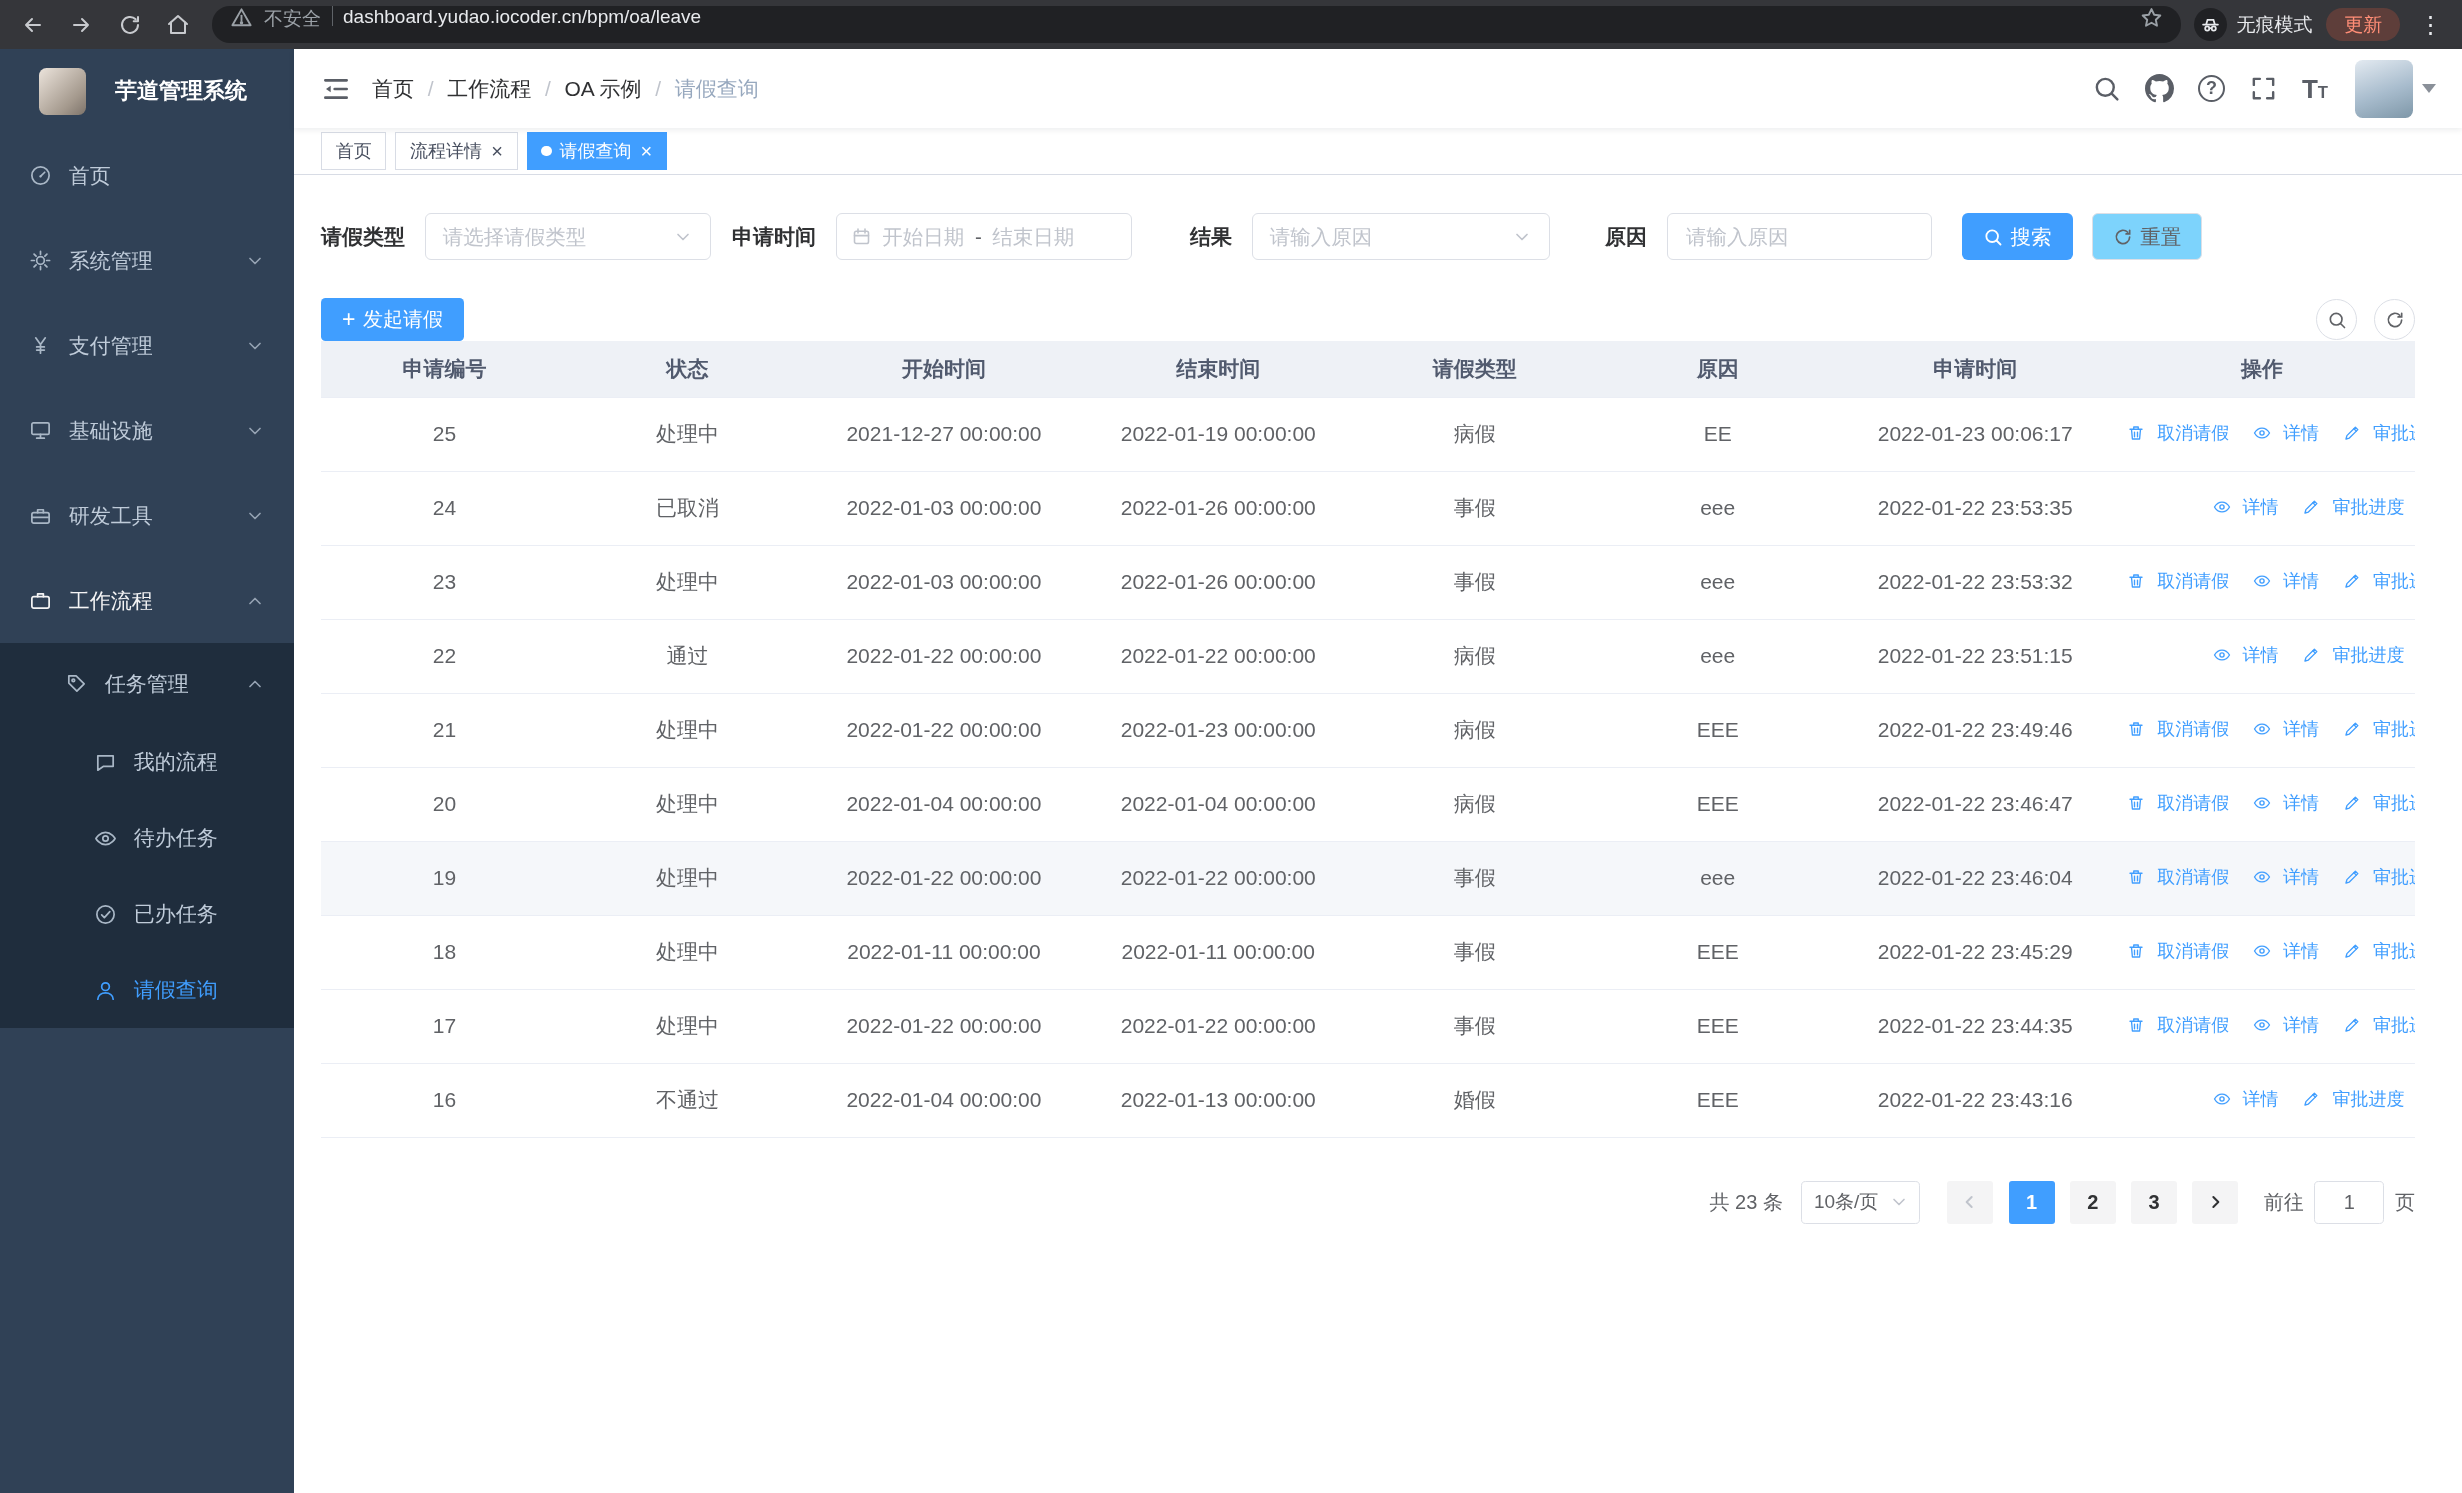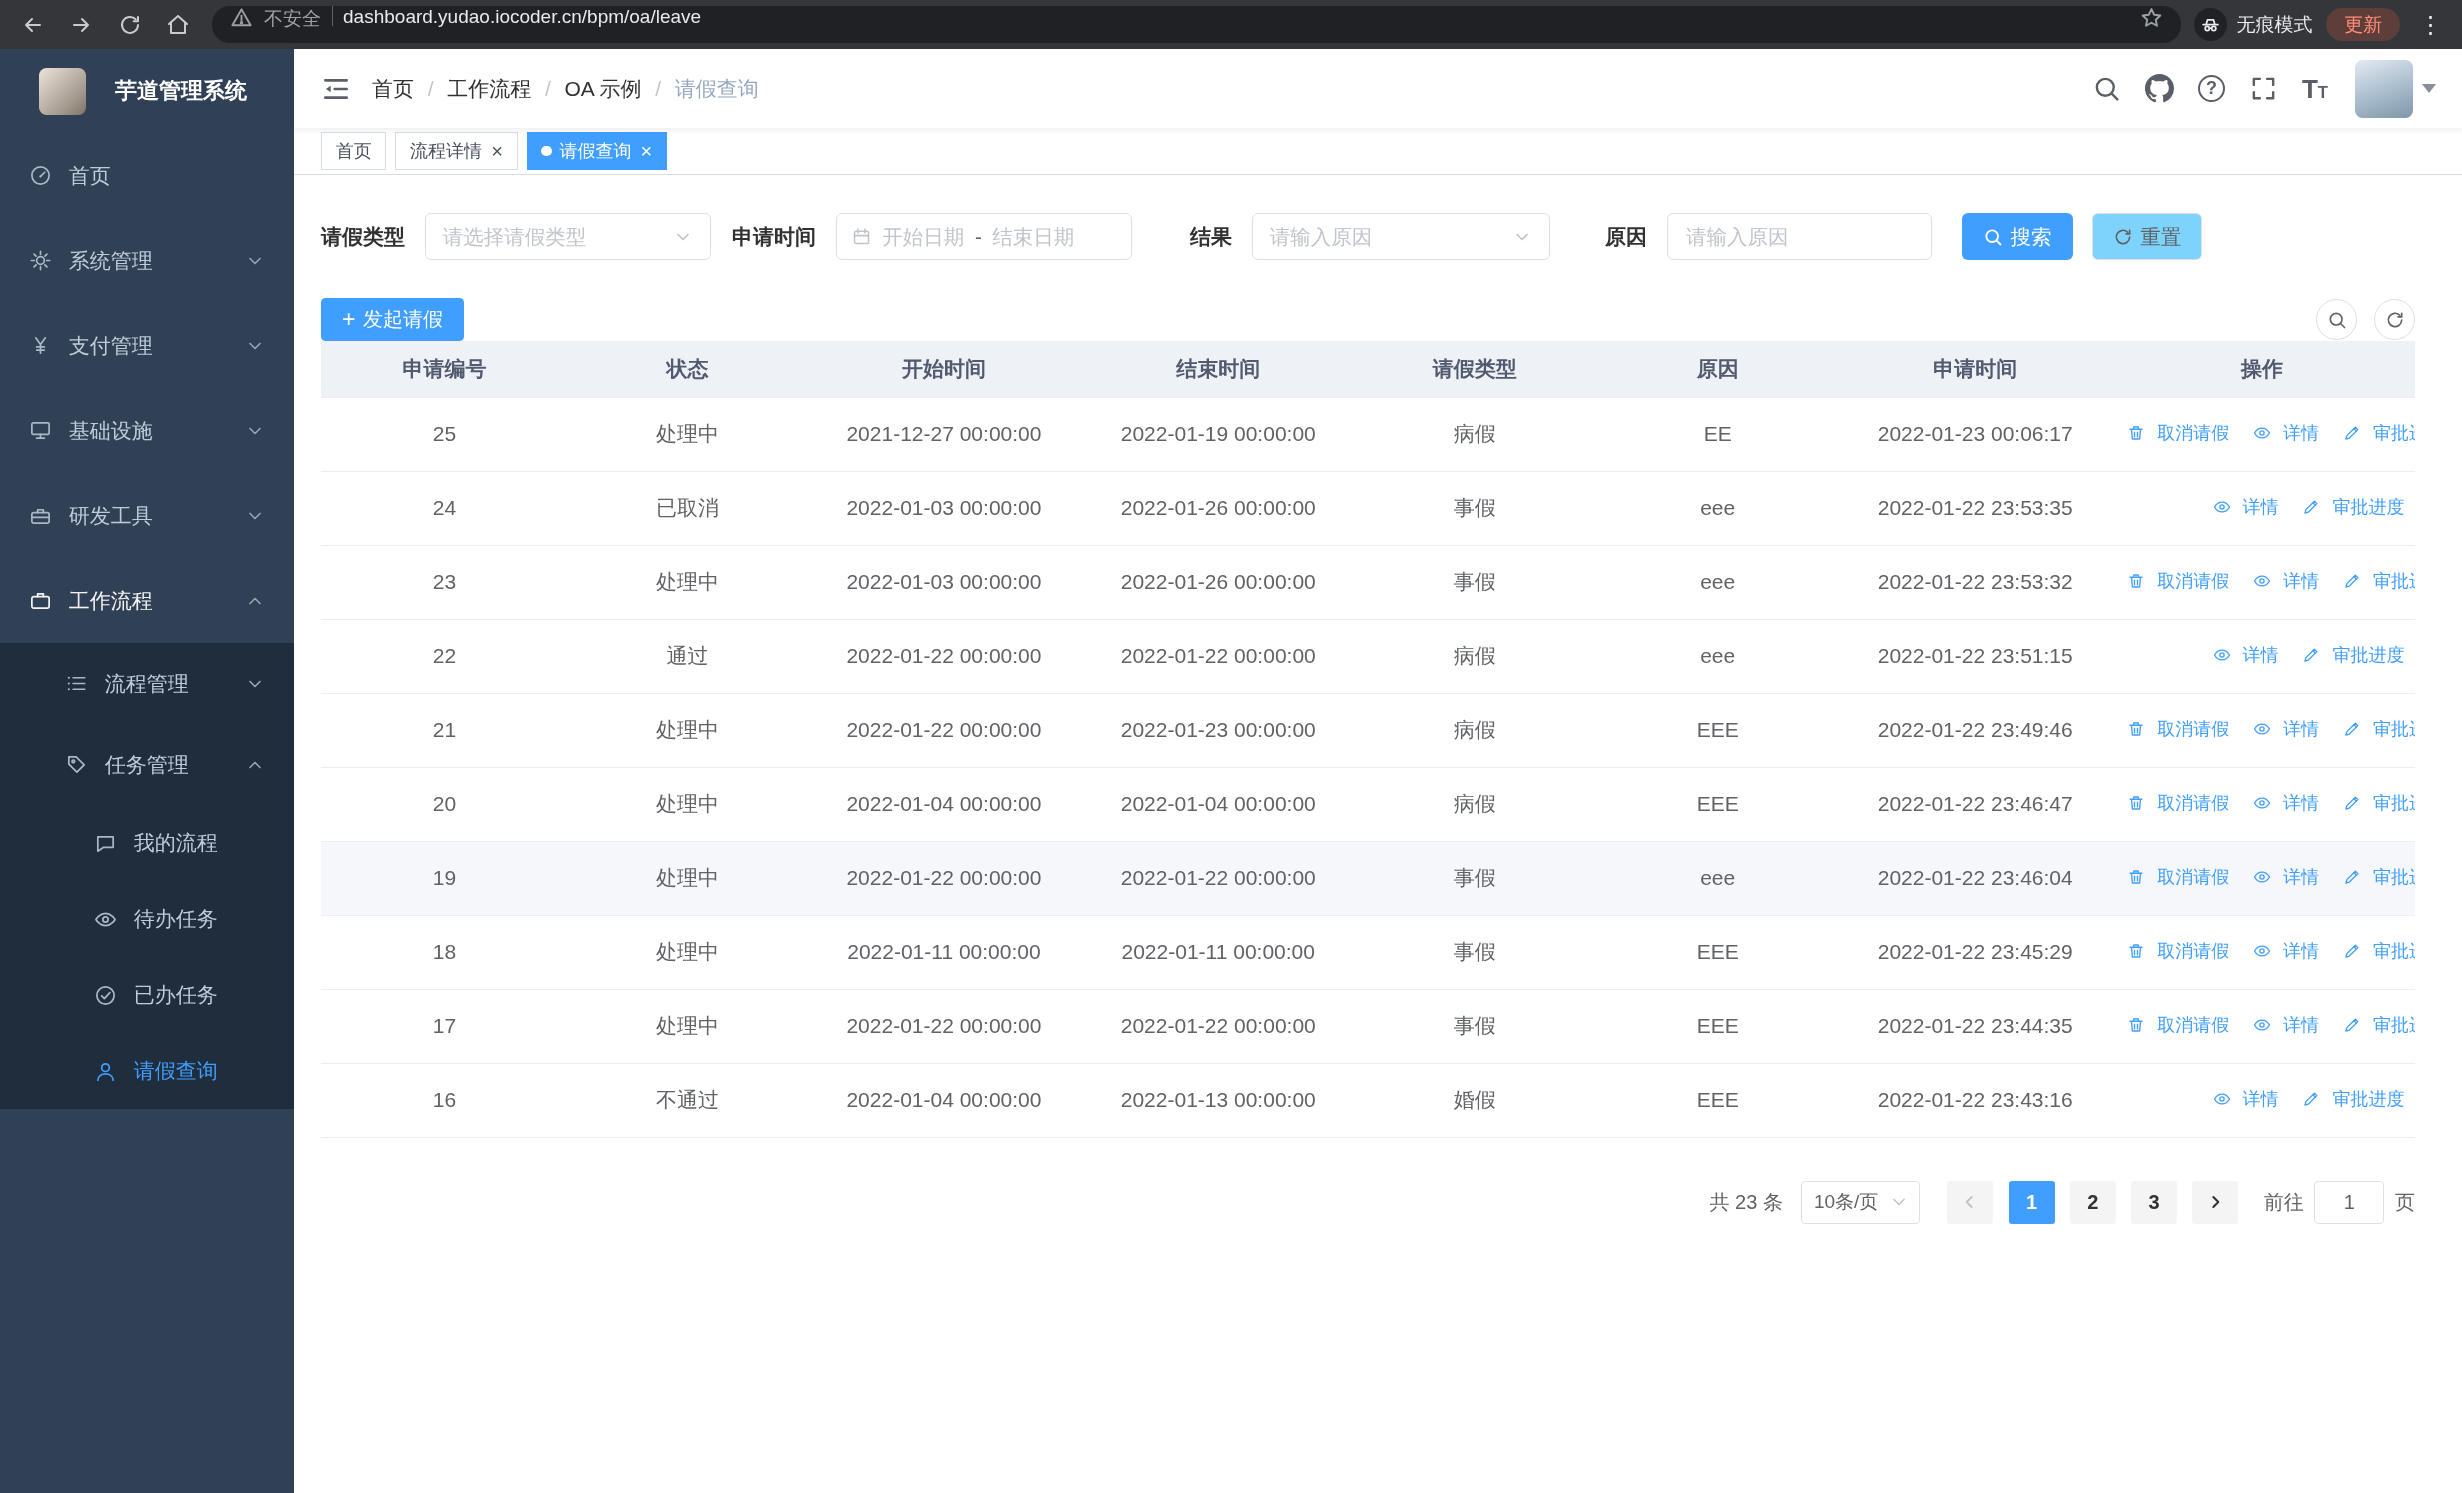--- a/index.html
+++ b/index.html
@@ -267,36 +267,20 @@
         </span>
       <span class="mlabel">工作流程</span>
       <span class="chev">
           <svg viewBox="0 0 24 24" fill="none" stroke="currentColor" stroke-width="2" stroke-linecap="round" stroke-linejoin="round">
             <polyline points="6 15 12 9 18 15"></polyline>
           </svg>
         </span>
     </div>
 
     <div class="submenu">
-      <div class="menu-item l2">
-        <span class="mi">
-            <svg viewBox="0 0 24 24" fill="none" stroke="currentColor" stroke-width="1.8" stroke-linecap="round">
-              <path d="M8.5 6h12M8.5 12h12M8.5 18h12"></path>
-              <circle cx="4" cy="6" r="1.1" fill="currentColor" stroke="none"></circle>
-              <circle cx="4" cy="12" r="1.1" fill="currentColor" stroke="none"></circle>
-              <circle cx="4" cy="18" r="1.1" fill="currentColor" stroke="none"></circle>
-            </svg>
-          </span>
-        <span class="mlabel">流程管理</span>
-        <span class="chev">
-            <svg viewBox="0 0 24 24" fill="none" stroke="currentColor" stroke-width="2" stroke-linecap="round" stroke-linejoin="round">
-              <polyline points="6 9 12 15 18 9"></polyline>
-            </svg>
-          </span>
-      </div>
 
       <div class="menu-item l2">
         <span class="mi">
             <svg viewBox="0 0 24 24" fill="none" stroke="currentColor" stroke-width="1.8" stroke-linejoin="round">
               <path d="M4 4h7.6L20 12.4 12.4 20 4 11.6z"></path>
               <circle cx="8.7" cy="8.7" r="1.4"></circle>
             </svg>
           </span>
         <span class="mlabel">任务管理</span>
         <span class="chev">

